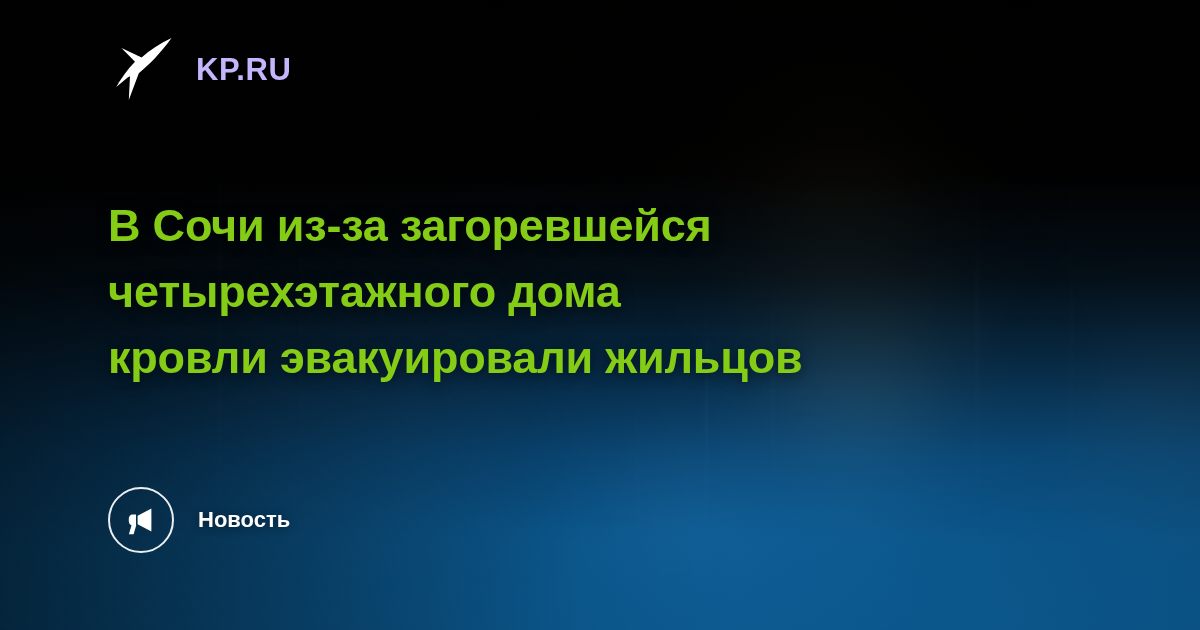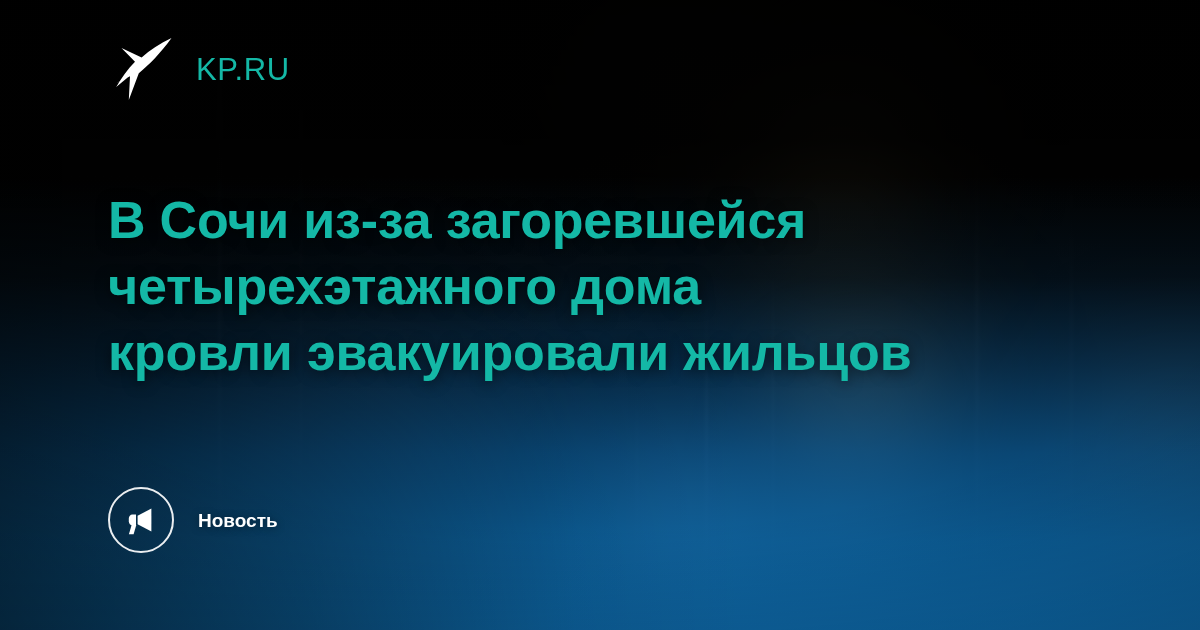--- a/index.html
+++ b/index.html
@@ -128,36 +128,36 @@
   .logo-row {
     position: absolute;
     left: 108px;
     top: 36px;
     display: flex;
     align-items: center;
     gap: 22px;
   }
   .logo-mark { width: 66px; height: 66px; display: block; }
   .logo-word {
-    color: #14b8a6;
+    color: #c4b5fd;
     font-size: 31px;
-    font-weight: 400;
+    font-weight: 700;
     letter-spacing: 0.6px;
     line-height: 1;
     white-space: nowrap;
   }
 
   
   .headline {
     position: absolute;
     left: 108px;
-    top: 187px;
+    top: 193px;
     width: 900px;
-    color: #14b8a6;
-    font-size: 52px;
+    color: #84cc16;
+    font-size: 45px;
     font-weight: 700;
     line-height: 66px;
     letter-spacing: -0.2px;
     text-shadow: 0 2px 14px rgba(0,0,0,0.55);
   }
   .headline-line { display: block; white-space: nowrap; }
 
   
   .badge-row {
     position: absolute;
@@ -174,21 +174,21 @@
     border-radius: 50%;
     display: flex;
     align-items: center;
     justify-content: center;
     box-sizing: border-box;
     flex: none;
   }
   .badge-circle svg { display: block; }
   .badge-label {
     color: #ffffff;
-    font-size: 19px;
+    font-size: 22px;
     font-weight: 700;
     line-height: 1;
     white-space: nowrap;
     text-shadow: 0 1px 8px rgba(0,0,0,0.40);
     text-align: center;
   }
 </style>
 </head>
 <body>
 

